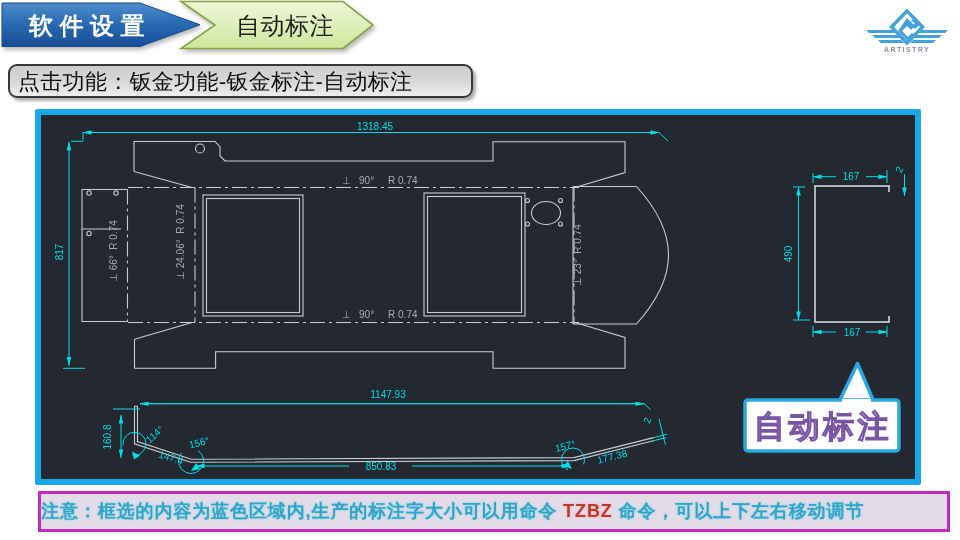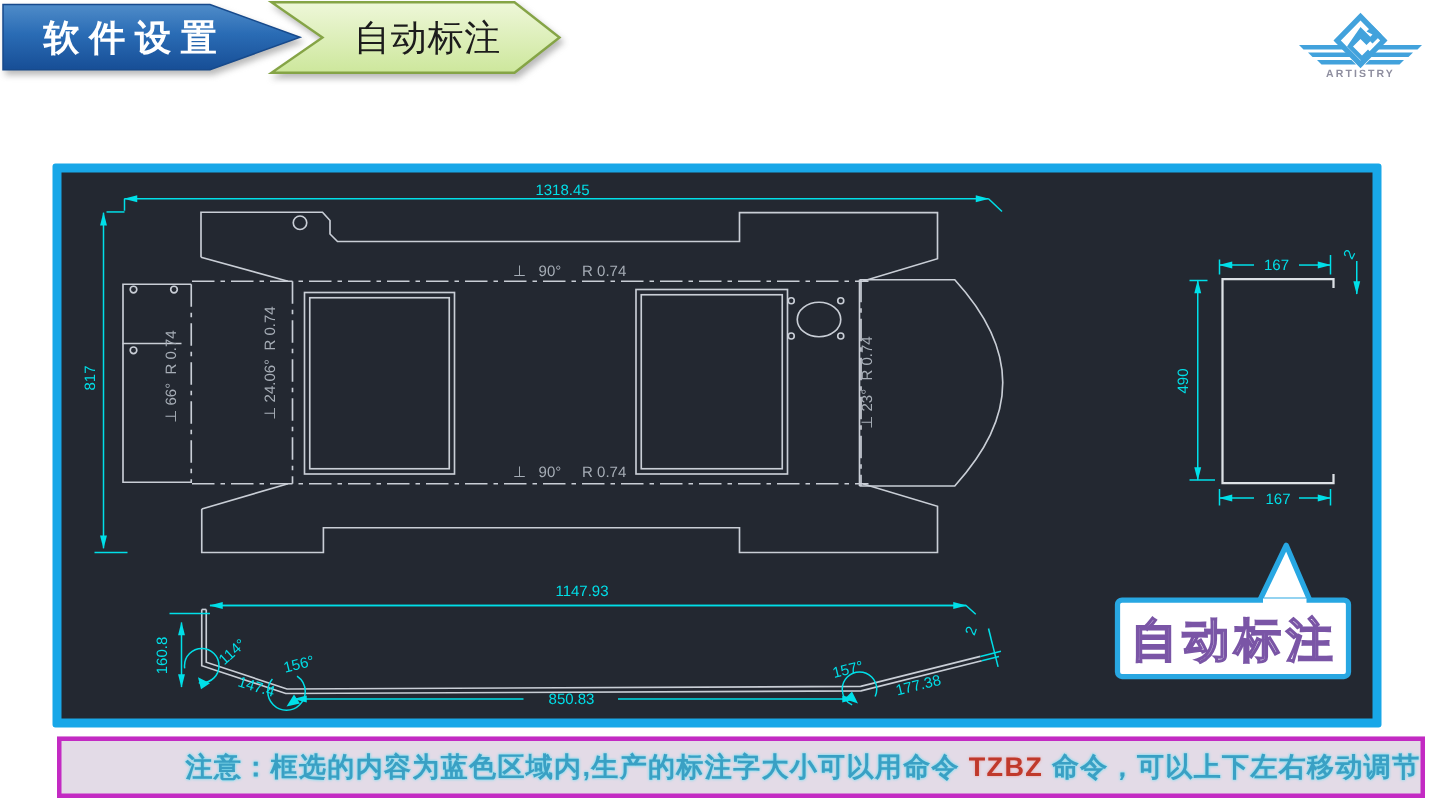--- a/index.html
+++ b/index.html
@@ -47,20 +47,25 @@
     <polygon points="23,35 46,35 49,38 26,38"></polygon>
 
     <polygon points="93,25 63,25 60,28 90,28"></polygon>
     <polygon points="87,30 61,30 58,33 84,33"></polygon>
     <polygon points="81,35 58,35 55,38 78,38"></polygon>
   </g>
 
   <text x="52" y="46.5" font-size="7" fill="#8f8fa0" text-anchor="middle" letter-spacing="1.4" font-weight="bold">ARTISTRY</text>
 </svg>
 
+<div class="abs" style="left:8px;top:64px;width:465px;height:34px;box-sizing:border-box;
+  border:2px solid #383838;border-radius:9px;
+  background:linear-gradient(#cccccc,#d9d9d9 55%,#eeeeee);
+  box-shadow:3px 3px 3px rgba(110,110,110,0.55);
+  font-size:22px;font-weight:normal;color:#0d0d0d;line-height:31px;padding-left:8px;letter-spacing:0.3px;">点击功能：钣金功能-钣金标注-自动标注</div>
 
 <div class="abs" style="left:35px;top:109px;width:886px;height:376px;box-sizing:border-box;
   border:6px solid #18a7e8;background:#232831;border-radius:2px;"></div>
 
 <svg class="abs" style="left:0;top:0;" width="960" height="540" viewBox="0 0 960 540">
   <defs>
     <marker id="ar" markerWidth="10" markerHeight="6" refX="9" refY="3" orient="auto-start-reverse" markerUnits="userSpaceOnUse">
       <path d="M9.5,3 L0.5,0.7 L0.5,5.3 Z" fill="#00dfe8"></path>
     </marker>
   </defs>
@@ -207,17 +212,17 @@
 
   <g>
     <polygon points="839,402 857.5,363.5 874,402" fill="#ffffff" stroke="#28a7e2" stroke-width="3.5" stroke-linejoin="round"></polygon>
     <rect x="745" y="400" width="154" height="51" rx="3" fill="#ffffff" stroke="#28a7e2" stroke-width="3.5"></rect>
     <rect x="842" y="399" width="29" height="5" fill="#ffffff"></rect>
     <text x="823" y="437" font-size="31" text-anchor="middle" letter-spacing="3.5" fill="#ffffff" stroke="#7a55a6" stroke-width="1.05" font-weight="bold">自动标注</text>
   </g>
 </svg>
 
 <div class="abs" style="left:38px;top:491px;width:912px;height:41px;box-sizing:border-box;
-  border:3px solid #c32ac3;background:#e3dbe7;text-align:right;
+  border:3px solid #c32ac3;background:#e3dbe7;text-align:left;
   font-size:18px;font-weight:bold;line-height:35px;letter-spacing:0.9px;
   color:#3aa0c4;text-shadow:0 0 1px #8be0f0, 0 0 2px #5cd0e8, 0 0 1px #ffffff;">注意：框选的内容为蓝色区域内,生产的标注字大小可以用命令 <span style="color:#c0392b;text-shadow:0 0 2px #e8a0a0;">TZBZ</span> 命令，可以上下左右移动调节</div>
 
 </div>
 
 </body></html>

